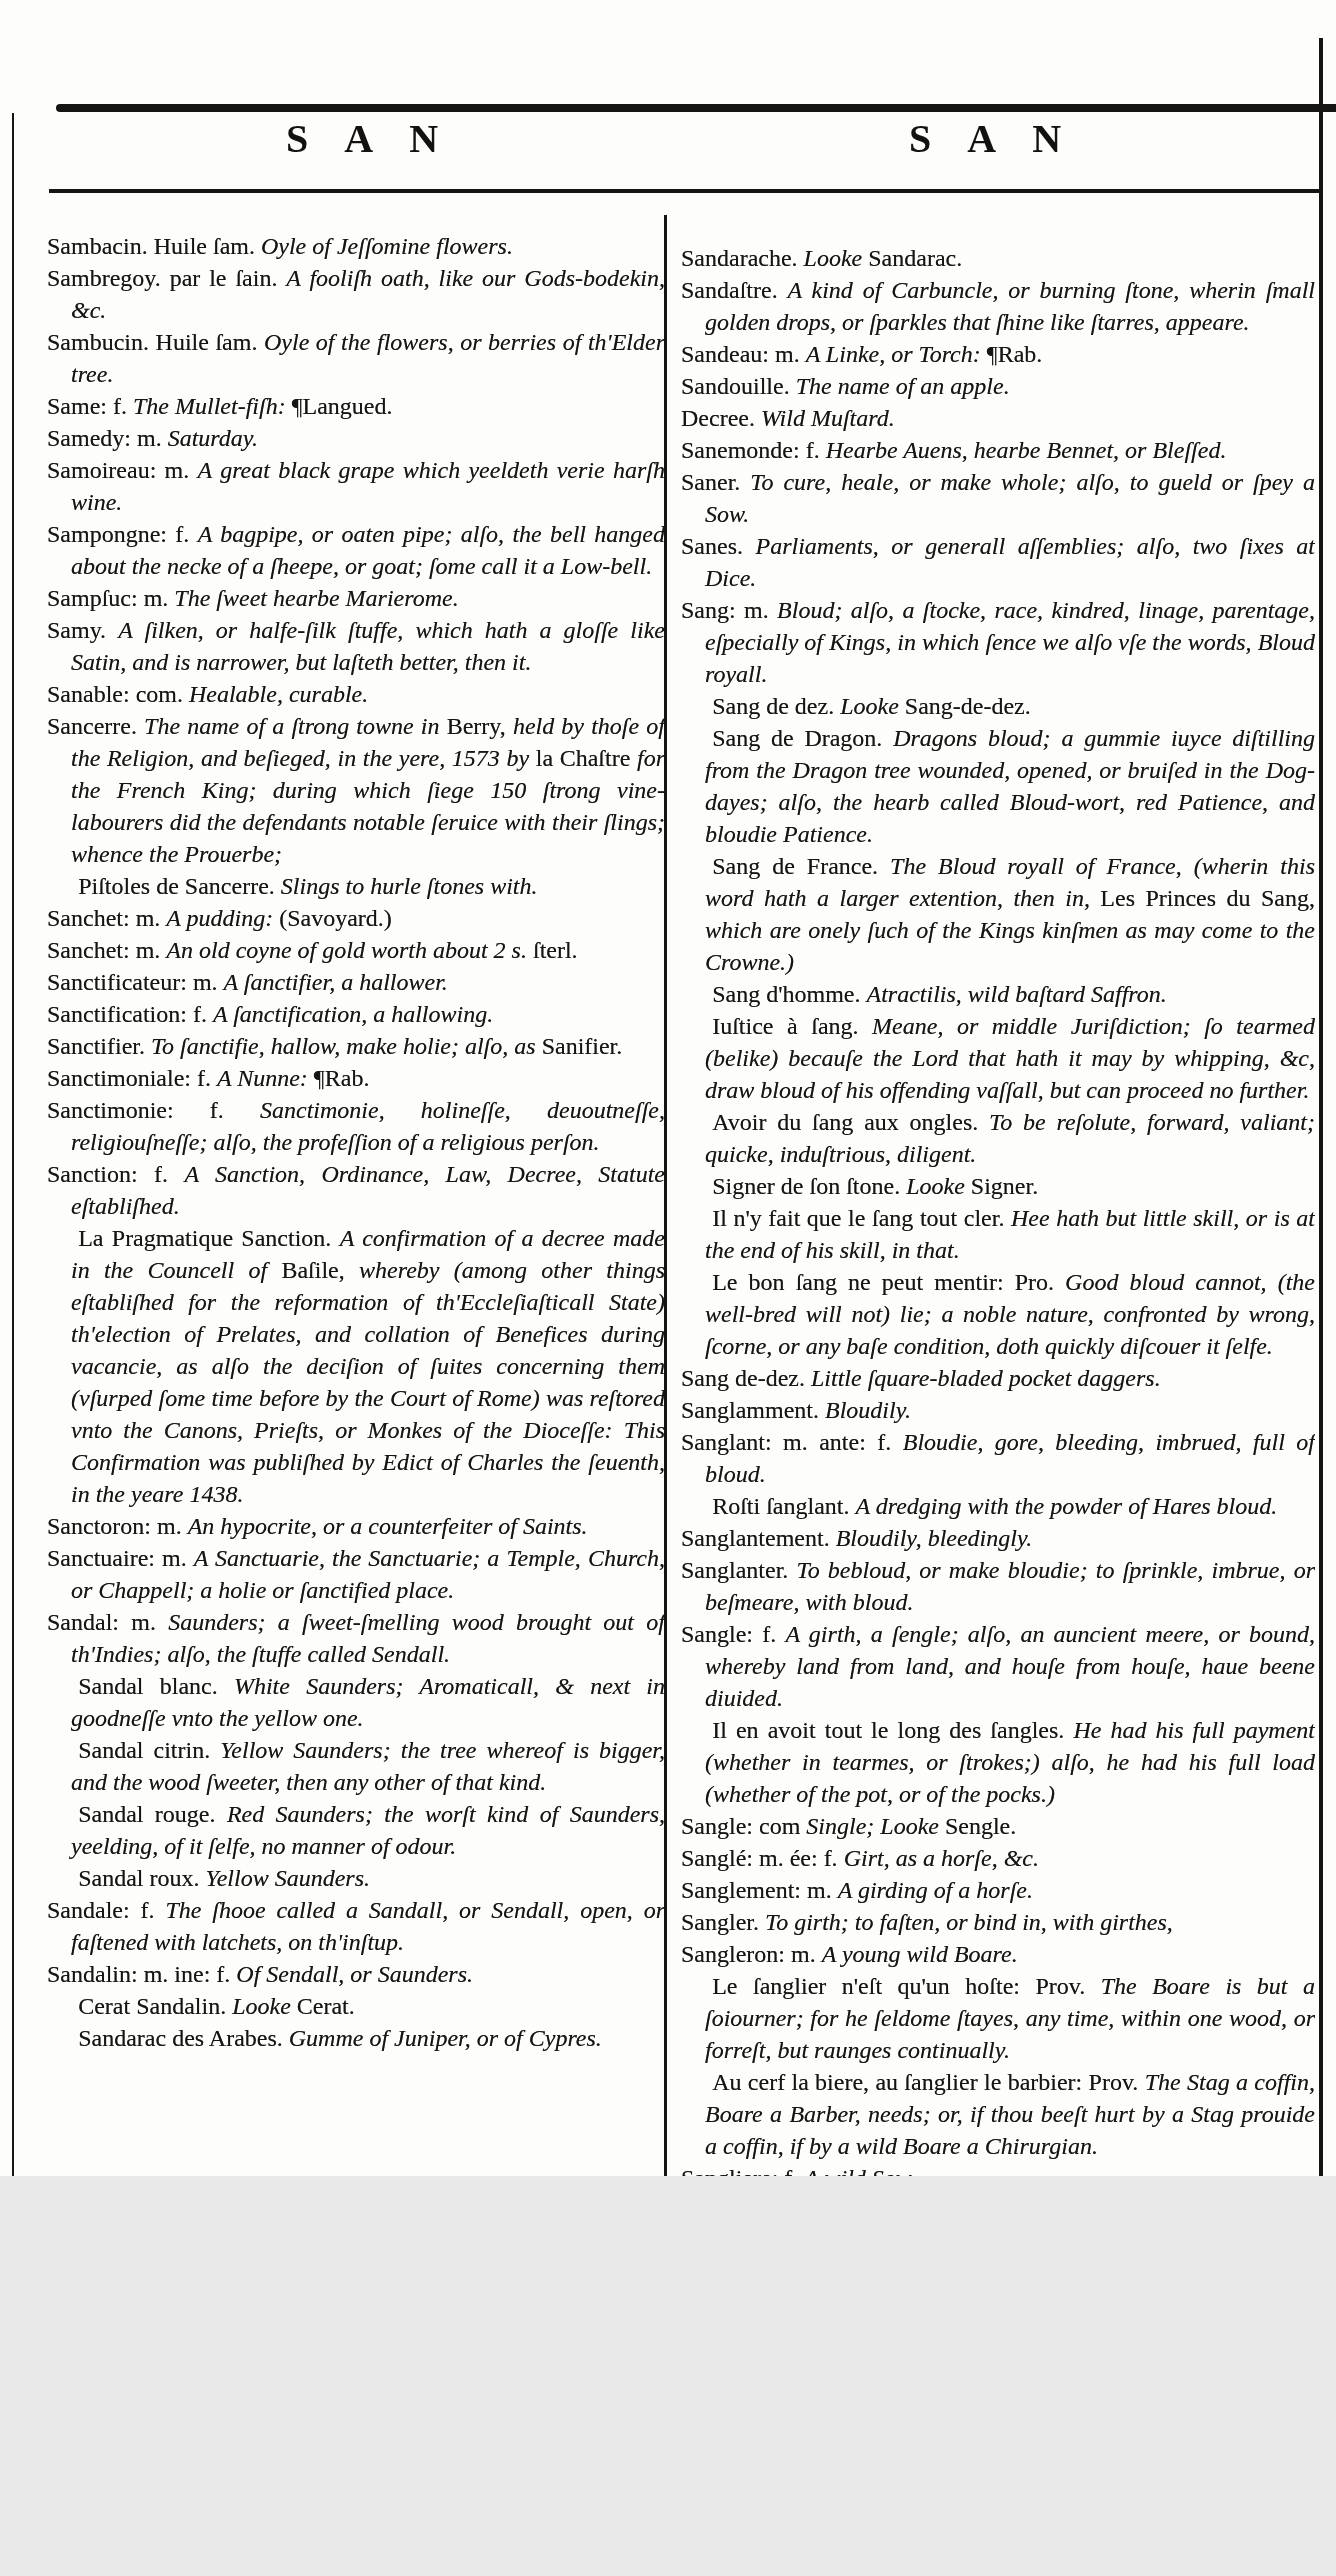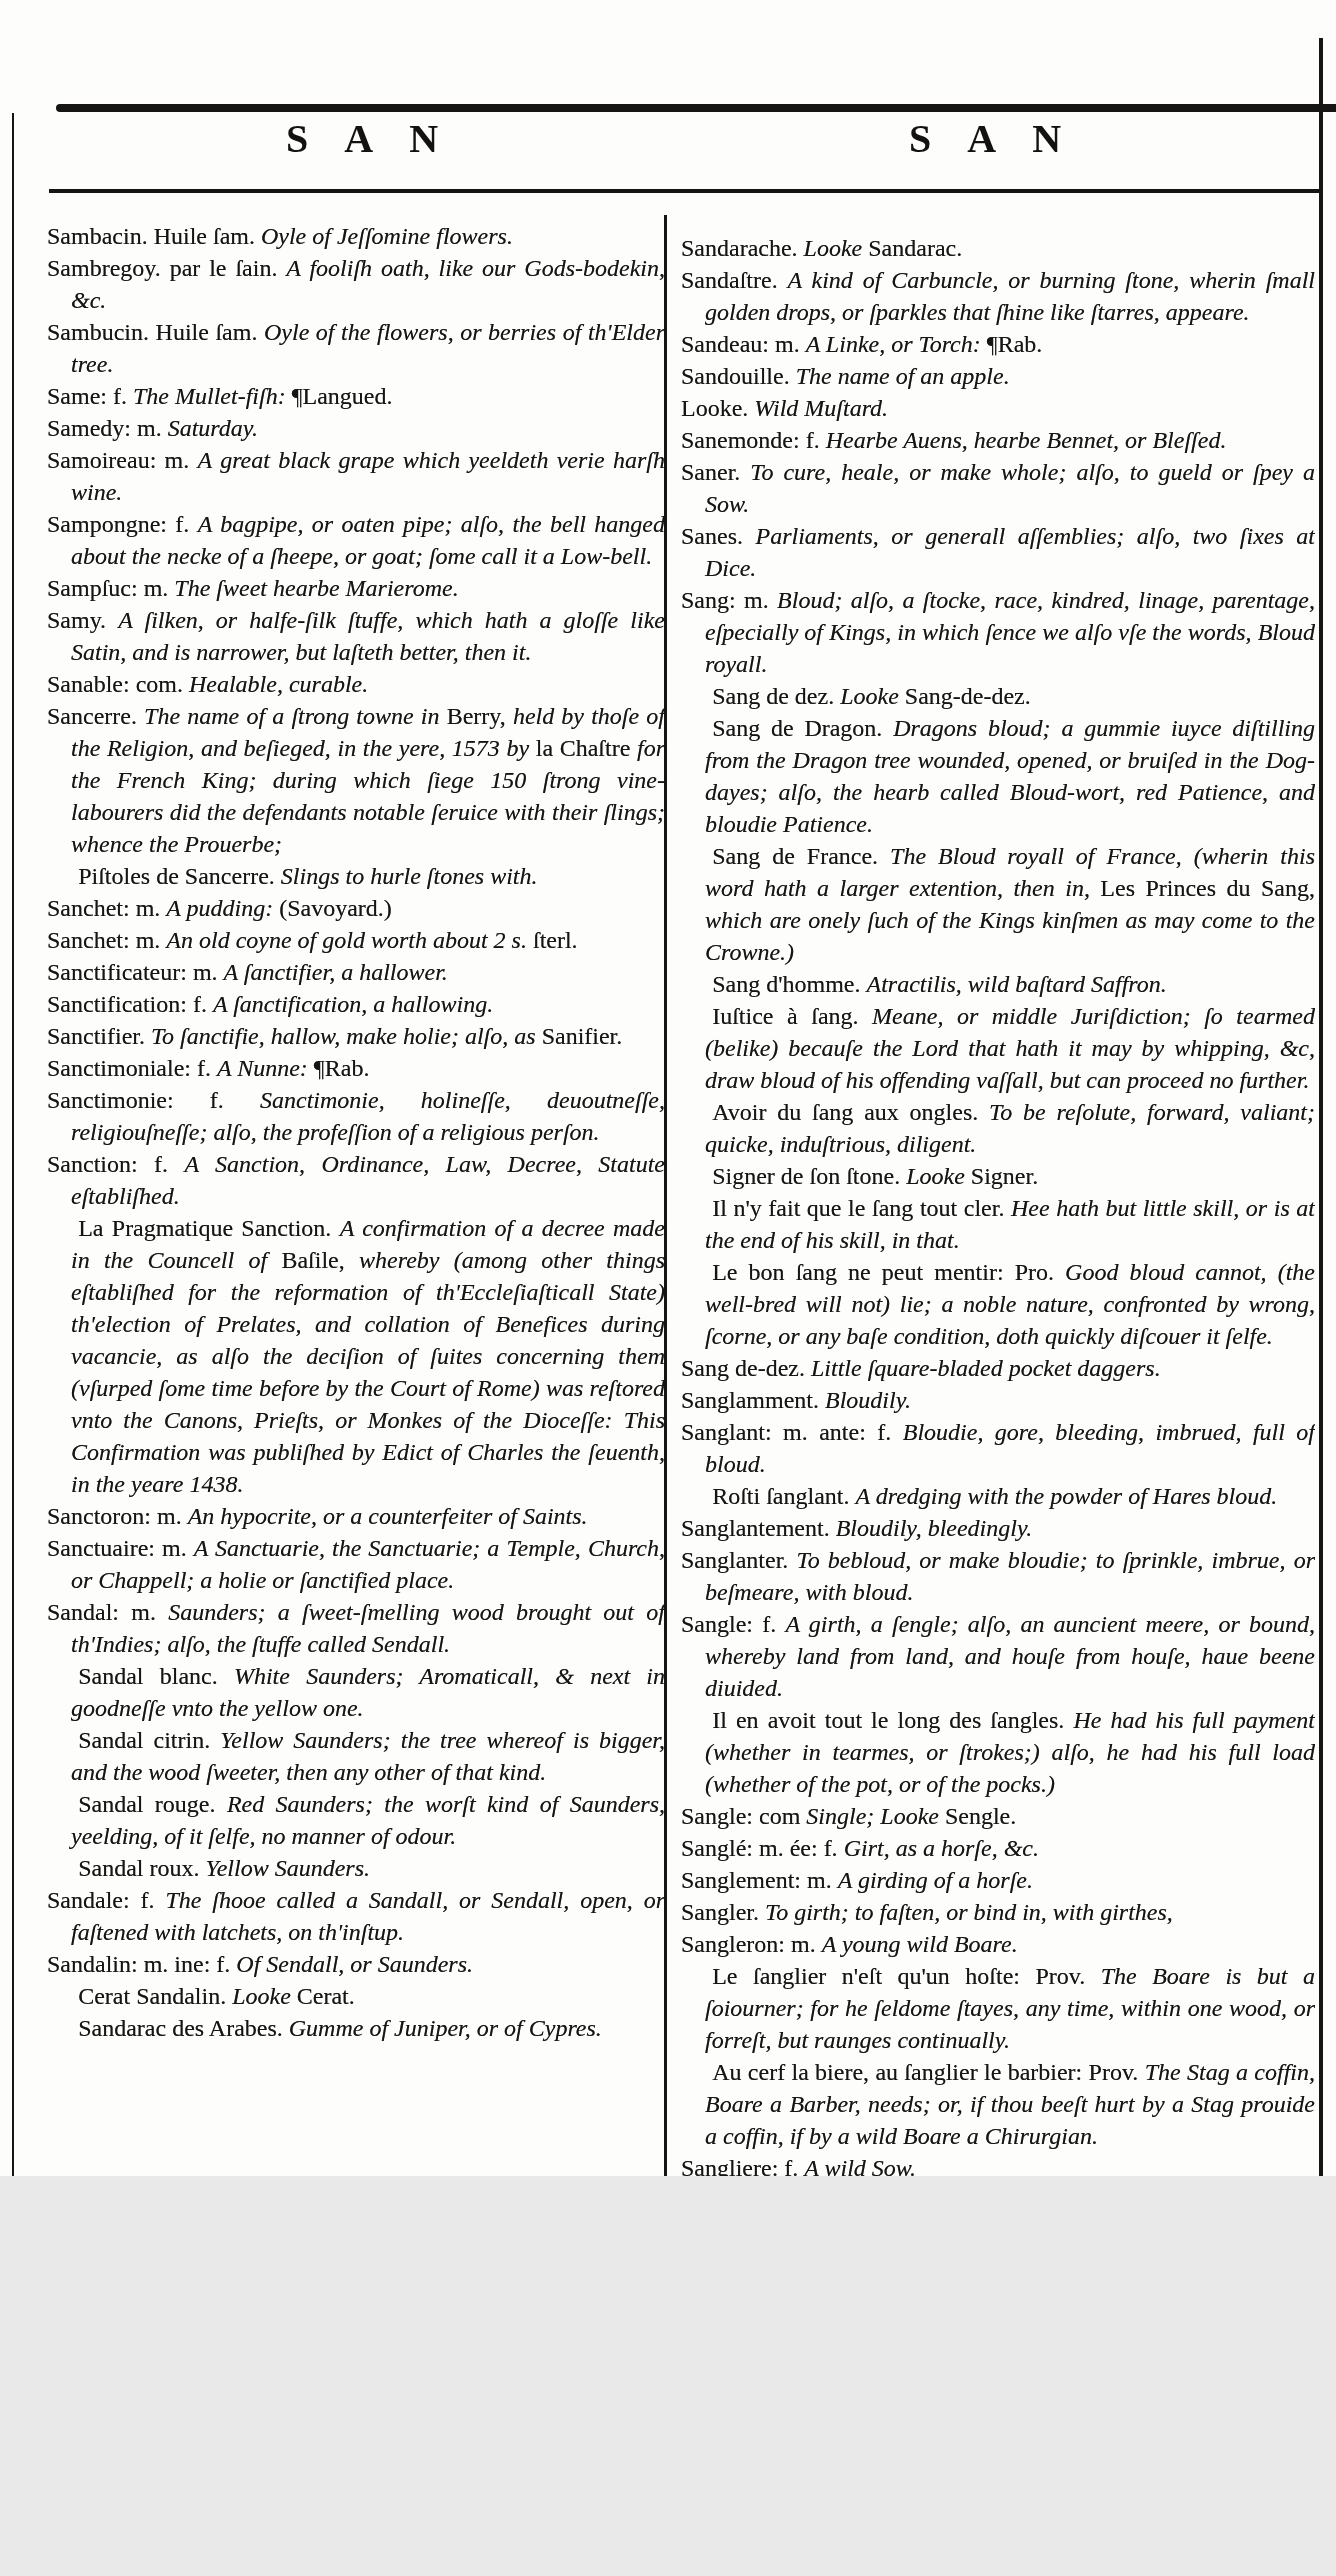--- a/index.html
+++ b/index.html
@@ -13,21 +13,21 @@
   }
   .rule{position:absolute;background:#171513;}
   .vline{position:absolute;background:#171513;}
   .pageheader{
     position:absolute;top:115px;
     font-size:40px;font-weight:bold;
     letter-spacing:36px;
     color:#141210;
   }
   .colwrap{
-    position:absolute;top:220px;
+    position:absolute;top:230px;
     font-size:24px;line-height:32px;
     text-align:justify;
     height:2130px;overflow:hidden;
     text-shadow:0 0 0.5px rgba(10,8,6,.55);
   }
   #col-left{left:47px;width:618px;}
   #col-right{left:681px;width:634px;margin-top:12px;}
   p.entry{margin:0;padding-left:24px;text-indent:-24px;}
   p.entry.sub{text-indent:7.2px;}
   .it{font-style:italic;}
@@ -85,21 +85,21 @@
       <p class="entry"><span class="ro">Sandale: f. </span><span class="it">The ſhooe called a Sandall, or Sendall, open, or faſtened with latchets, on th'inſtup.</span></p>
       <p class="entry"><span class="ro">Sandalin: m. ine: f. </span><span class="it">Of Sendall, or Saunders.</span></p>
       <p class="entry sub"><span class="ro">Cerat Sandalin. </span><span class="it">Looke </span><span class="ro">Cerat.</span></p>
       <p class="entry sub"><span class="ro">Sandarac des Arabes. </span><span class="it">Gumme of Juniper, or of Cypres.</span></p>
     </div>
   <div id="col-right" class="colwrap">
       <p class="entry"><span class="ro">Sandarache. </span><span class="it">Looke </span><span class="ro">Sandarac.</span></p>
       <p class="entry"><span class="ro">Sandaſtre. </span><span class="it">A kind of Carbuncle, or burning ſtone, wherin ſmall golden drops, or ſparkles that ſhine like ſtarres, appeare.</span></p>
       <p class="entry"><span class="ro">Sandeau: m. </span><span class="it">A Linke, or Torch: </span><span class="ro">¶Rab.</span></p>
       <p class="entry"><span class="ro">Sandouille. </span><span class="it">The name of an apple.</span></p>
-      <p class="entry"><span class="ro">Looke. </span><span class="it">Wild Muſtard.</span></p>
+      <p class="entry"><span class="ro">Decree. </span><span class="it">Wild Muſtard.</span></p>
       <p class="entry"><span class="ro">Sanemonde: f. </span><span class="it">Hearbe Auens, hearbe Bennet, or Bleſſed.</span></p>
       <p class="entry"><span class="ro">Saner. </span><span class="it">To cure, heale, or make whole; alſo, to gueld or ſpey a Sow.</span></p>
       <p class="entry"><span class="ro">Sanes. </span><span class="it">Parliaments, or generall aſſemblies; alſo, two ſixes at Dice.</span></p>
       <p class="entry"><span class="ro">Sang: m. </span><span class="it">Bloud; alſo, a ſtocke, race, kindred, linage, parentage, eſpecially of Kings, in which ſence we alſo vſe the words, Bloud royall.</span></p>
       <p class="entry sub"><span class="ro">Sang de dez. </span><span class="it">Looke </span><span class="ro">Sang-de-dez.</span></p>
       <p class="entry sub"><span class="ro">Sang de Dragon. </span><span class="it">Dragons bloud; a gummie iuyce diſtilling from the Dragon tree wounded, opened, or bruiſed in the Dog-dayes; alſo, the hearb called Bloud-wort, red Patience, and bloudie Patience.</span></p>
       <p class="entry sub"><span class="ro">Sang de France. </span><span class="it">The Bloud royall of France, (wherin this word hath a larger extention, then in, </span><span class="ro">Les Princes du Sang, </span><span class="it">which are onely ſuch of the Kings kinſmen as may come to the Crowne.)</span></p>
       <p class="entry sub"><span class="ro">Sang d'homme. </span><span class="it">Atractilis, wild baſtard Saffron.</span></p>
       <p class="entry sub"><span class="ro">Iuſtice à ſang. </span><span class="it">Meane, or middle Juriſdiction; ſo tearmed (belike) becauſe the Lord that hath it may by whipping, &amp;c, draw bloud of his offending vaſſall, but can proceed no further.</span></p>
       <p class="entry sub"><span class="ro">Avoir du ſang aux ongles. </span><span class="it">To be reſolute, forward, valiant; quicke, induſtrious, diligent.</span></p>

